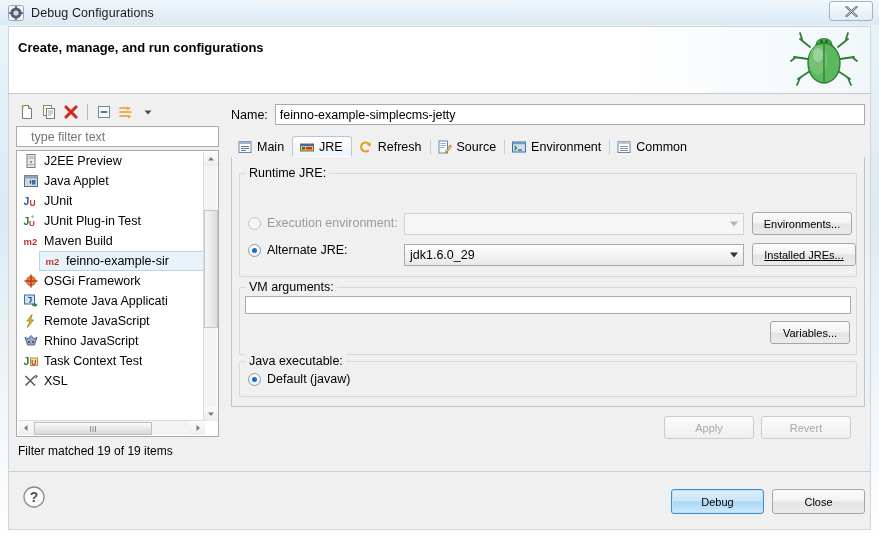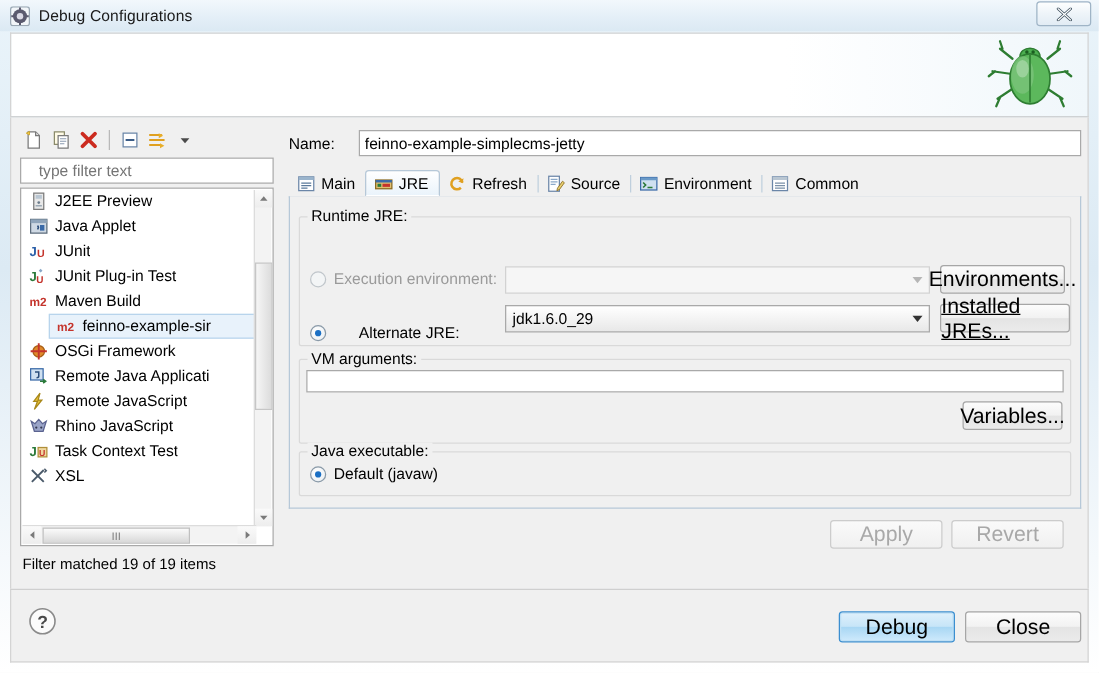--- a/index.html
+++ b/index.html
@@ -190,21 +190,21 @@
   
   #right-panel {
     position: absolute; left: 222px; top: 6px;
     width: 634px; height: 365px;
   }
   #name-row {
     position: absolute; left: 0; top: 4px;
     display: flex; align-items: center;
     width: 634px;
   }
-  #name-label { font-size: 12.5px; color: #000; margin-right: 19px; }
+  #name-label { font-size: 12.5px; color: #000; margin-right: 7px; }
   #name-input {
     flex: 1;
     height: 21px;
     border: 1px solid #a9a9a9;
     background: #fff;
     font-family: "Liberation Sans", sans-serif;
     font-size: 12.5px;
     color: #000;
     padding: 0 4px;
     outline: none;
@@ -322,21 +322,21 @@
   }
   .combo.disabled .combo-arrow { border-top-color: #b6b6b6; }
 
   .btn {
     position: absolute;
     height: 23px;
     border: 1px solid #a6a6a6;
     border-radius: 3px;
     background: linear-gradient(to bottom,#fcfcfc 0%, #f2f2f2 48%, #e4e4e4 52%, #ebebeb 100%);
     font-family: "Liberation Sans", sans-serif;
-    font-size: 17px;
+    font-size: 11px;
     color: #000;
     display: flex; align-items: center; justify-content: center;
     cursor: pointer;
   }
   .btn.disabled {
     color: #a8a8a8;
     border-color: #cccccc;
     background: linear-gradient(to bottom,#fafafa,#f0f0f0);
   }
   .btn.default {
@@ -399,20 +399,21 @@
     <span id="win-title">Debug Configurations</span>
     <div id="close-btn">
       <svg width="13" height="11" viewBox="0 0 13 11">
         <path d="M1.5 1 L11.5 10 M11.5 1 L1.5 10" stroke="#3d4f5d" stroke-width="2.2" fill="none" stroke-linecap="round"></path>
         <path d="M1.5 1 L11.5 10 M11.5 1 L1.5 10" stroke="#ffffff" stroke-width="0.9" fill="none" stroke-linecap="round"></path>
       </svg>
     </div>
   </div>
 
   <div id="header">
+    <div id="header-title">Create, manage, and run configurations</div>
     <div id="bug-icon">
       <svg width="72" height="64" viewBox="0 0 72 64">
         <g stroke="#2e7d32" stroke-width="1.8" fill="none" stroke-linecap="round">
           <path d="M22 18 L12 10 M14 10 L12 4"></path>
           <path d="M50 18 L60 10 M58 10 L60 4"></path>
           <path d="M20 30 L6 28 M8 28 L3 32"></path>
           <path d="M52 30 L66 28 M64 28 L69 32"></path>
           <path d="M22 42 L10 50 M12 49 L9 56"></path>
           <path d="M50 42 L62 50 M60 49 L63 56"></path>
         </g>
@@ -726,21 +727,21 @@
           <div class="radio-row" style="left:8px; top:42px;">
             <span class="radio disabled"></span>
             <span class="rlabel disabled">Execution environment:</span>
           </div>
           <div class="combo disabled" style="left:164px; top:39px; width:340px;">
             <span></span>
             <span class="combo-arrow"></span>
           </div>
           <div class="btn" style="left:512px; top:38px; width:100px;">Environments...</div>
 
-          <div class="radio-row" style="left:8px; top:85px;gap:20px;">
+          <div class="radio-row" style="left:8px; top:69px;">
             <span class="radio checked"></span>
             <span class="rlabel">Alternate JRE:</span>
           </div>
           <div class="combo" style="left:164px; top:70px; width:340px;">
             <span>jdk1.6.0_29</span>
             <span class="combo-arrow"></span>
           </div>
           <div class="btn" style="left:512px; top:69px; width:104px;text-decoration:underline;">Installed JREs...</div>
         </div>
 

